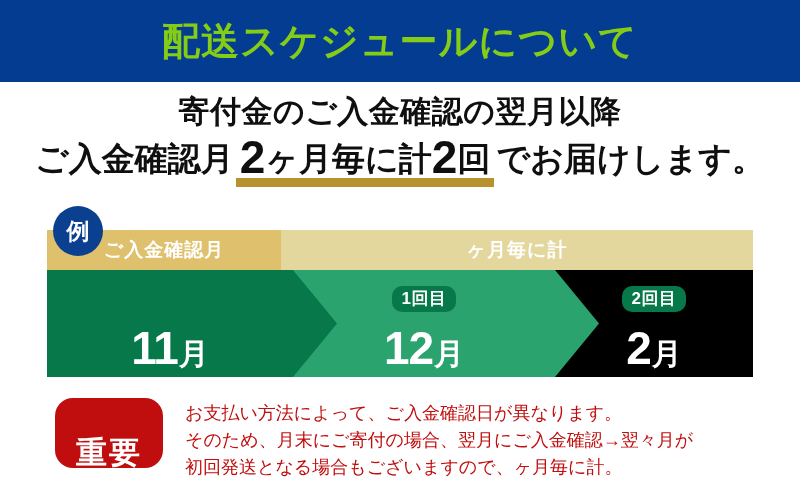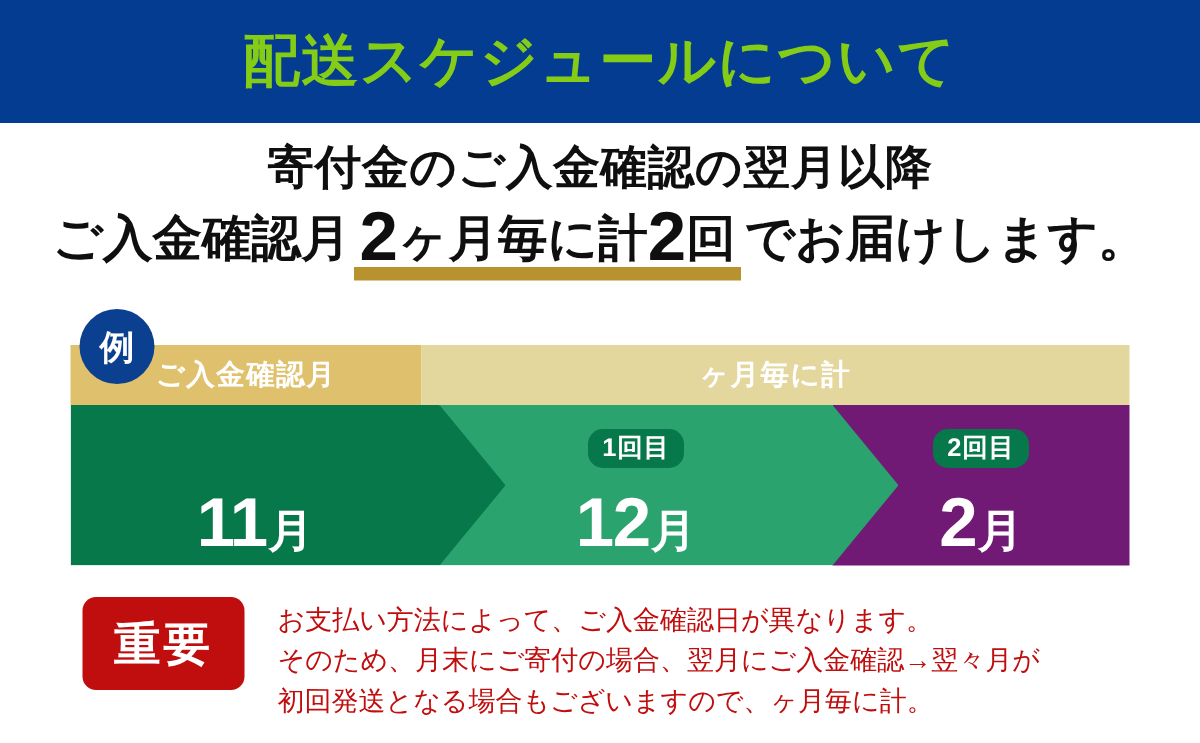--- a/index.html
+++ b/index.html
@@ -165,21 +165,21 @@
   .seg-2 {
     left: 246px;
     width: 306px;
     background: #2ba36f;
     clip-path: polygon(0 0, 262px 0, 306px 50%, 262px 100%, 0 100%);
     z-index: 2;
   }
   .seg-3 {
     left: 508px;
     width: 198px;
-    background: #701a75;
+    background: #000000;
     z-index: 1;
   }
 
   .seg-inner {
     display: flex;
     flex-direction: column;
     align-items: center;
     justify-content: flex-end;
     height: 100%;
     padding-bottom: 6px;
@@ -235,25 +235,25 @@
   .notice {
     position: absolute;
     left: 55px;
     top: 398px;
     width: 700px;
     display: flex;
     align-items: flex-start;
   }
   .notice-badge {
     width: 108px;
-    height: 62px;
+    height: 70px;
     background: #c00d0d;
-    border-radius: 9px;
-    display: flex;
-    align-items: center;
+    border-radius: 18px;
+    display: flex;
+    align-items: flex-end;
     justify-content: center;
     flex: none;
   }
   .notice-badge span {
     color: #ffffff;
     font-size: 31px;
     font-weight: bold;
     letter-spacing: 2px;
     line-height: 1;
   }

